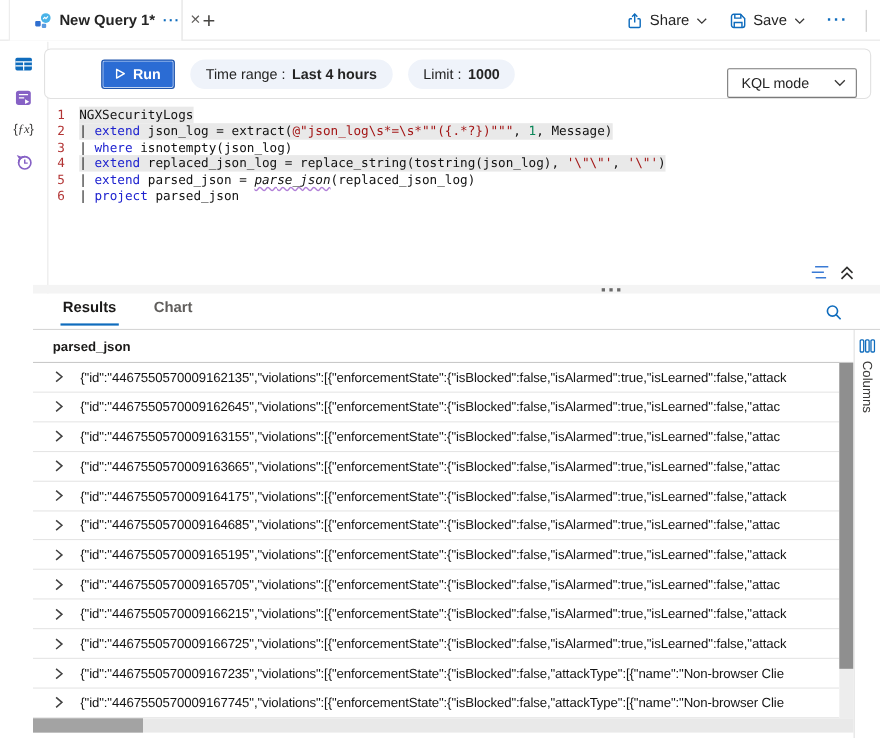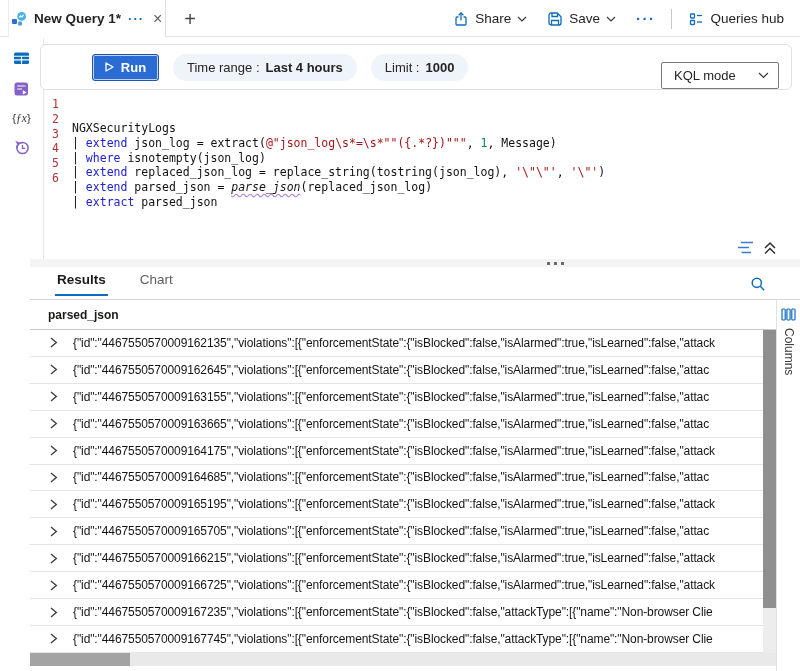--- a/index.html
+++ b/index.html
@@ -7,21 +7,21 @@
   #app {
     position: relative; width: 800px; height: 671px; background:#fff;
     font-family: "Liberation Sans", sans-serif; color:#242424; overflow:hidden;
   }
   svg { display:block; }
 
   
   .tabbar { position:absolute; top:0; left:0; right:0; height:37px; border-bottom:1px solid #e6e6e6; background:#fff; }
   .tab { position:absolute; left:8px; top:0; width:158px; height:37px; background:#fff;
          border-left:1px solid #ececec; border-right:1px solid #e0e0e0;
-         display:flex; align-items:center; padding:0 2px; gap:7px; }
+         display:flex; align-items:center; padding:0 22px; gap:7px; }
   .tab-title { font-size:13.5px; font-weight:700; color:#242424; white-space:nowrap; }
   .tab-dots { color:#0f6cbd; font-size:13px; font-weight:700; letter-spacing:1px; line-height:1; }
   .tab-close { color:#605e5c; font-size:16px; line-height:1; margin-left:2px; }
   .newtab { position:absolute; left:178px; top:7px; width:24px; height:24px; display:flex; align-items:center; justify-content:center;
             color:#484644; font-size:20px; font-weight:400; }
   .tab-actions { position:absolute; right:6px; top:0; height:37px; display:flex; align-items:center; }
   .tbtn { display:flex; align-items:center; gap:6px; padding:0 10px; height:100%; font-size:13.5px; color:#242424; cursor:default; }
   .tb-divider { width:1px; height:20px; background:#c8c8c8; margin:0 6px; }
   .more-dots { color:#0f6cbd; font-size:15px; font-weight:700; letter-spacing:1.5px; padding:0 10px; }
 
@@ -40,39 +40,39 @@
   .pill { margin-left:14px; height:27px; background:#eff3fa; border-radius:14px; display:flex; align-items:center; gap:6px;
           padding:0 14px; font-size:13px; color:#242424; white-space:nowrap; }
   .pill b { font-weight:700; }
   .mode-select { margin-left:auto; width:118px; height:27px; border:1px solid #7a7a7a; border-radius:2px; background:#fff;
                  display:flex; align-items:center; justify-content:space-between; padding:0 9px 0 12px; font-size:13px; color:#242424;margin-top:16px; }
 
   
   .editor { position:absolute; left:31px; top:97px; right:4px; height:140px; font-family:"DejaVu Sans Mono","Liberation Mono",monospace; }
   .cline { display:flex; height:14.8px; line-height:14.8px; font-size:11.5px; white-space:pre; }
   .gut { width:41px; flex:none; text-align:right; padding-right:13px; color:#b23333; }
-  .ctext { color:#111;margin-top:24px; }
+  .ctext { color:#111; }
   .ctext.hl { background:#e9e9e9; }
   .tk-k { color:#1e22cf; }
   .tk-s { color:#a31515; }
   .tk-n { color:#0a8658; }
   .tk-p { color:#111; }
   .tk-f { color:#111; text-decoration:underline; text-decoration-style:wavy; text-decoration-color:#b180d7; text-underline-offset:2px;font-style:italic; }
 
   .editor-actions { position:absolute; top:240px; right:23px; display:flex; align-items:center; gap:9px; }
 
   
   .splitter { position:absolute; top:259px; left:30px; right:0; height:8px; background:#f4f4f4; }
   .split-dots { position:absolute; left:517px; top:2.5px; display:flex; gap:4px; }
   .split-dots span { width:3px; height:3px; background:#6b6b6b; }
 
   
   .results { position:absolute; top:267px; left:30px; right:0; bottom:0; background:#fff; }
   .rtabs { height:33px; display:flex; align-items:center; padding-left:25px; border-bottom:1px solid #d6d6d6; }
-  .rtab { font-size:13.5px; color:#605e5c; padding:0 2px 8px; margin-right:30px; }
+  .rtab { font-size:13.5px; color:#605e5c; padding:0 2px 8px; margin-right:30px;font-weight:bold; }
   .rtab.active { color:#1b1a19; font-weight:700; border-bottom:2px solid #0f6cbd; margin-bottom:-1px; padding-bottom:7px; }
   .search-ic { position:absolute; right:34px; top:9px; }
 
   .grid-header { position:absolute; top:33px; left:0; right:24px; height:30px; border-bottom:1px solid #c9c9c9;
                  display:flex; align-items:center; padding-left:18px; font-size:12px; font-weight:700; color:#1b1a19; }
 
   .grid { position:absolute; top:63px; left:0; right:37px; height:323px; overflow:hidden; }
   .grow { display:flex; align-items:center; height:26.92px; border-bottom:1px solid #e5e5e5; padding-left:20px; }
   .gchev { width:23px; flex:none; }
   .gtext { white-space:nowrap; overflow:hidden; font-size:12px; color:#141414; letter-spacing:-0.1px; }
@@ -133,31 +133,20 @@
         </span>
         <span>Save</span>
         <span>
           <svg width="10" height="6" viewBox="0 0 10 6" fill="none" stroke="#3b3a39" stroke-width="1.2">
               <path d="M1 1 L5 5 L9 1"></path>
             </svg>
         </span>
       </div>
       <div class="more-dots">···</div>
       <div class="tb-divider"></div>
-      <div class="tbtn">
-        <span>
-          <svg width="16" height="16" viewBox="0 0 16 16" fill="none" stroke="#0f6cbd" stroke-width="1.3">
-            <rect x="2.5" y="3" width="4" height="4" rx="0.8"></rect>
-            <rect x="2.5" y="9.5" width="4" height="4" rx="0.8"></rect>
-            <path d="M9 4.5 H14"></path>
-            <path d="M9 11 H14"></path>
-          </svg>
-        </span>
-        <span>Queries hub</span>
-      </div>
     </div>
   </div>
 
   <div class="sidebar">
     <span>
       <svg width="17" height="16" viewBox="0 0 17 16">
         <rect x="1" y="2.5" width="15" height="11.5" rx="1.5" fill="#0f6cbd"></rect>
         <path d="M1 6.2 H16 M1 9.9 H16 M8.5 6.2 V14" stroke="#fff" stroke-width="1.1" fill="none"></path>
       </svg>
     </span>
@@ -205,21 +194,21 @@
       </span>
     </div>
   </div>
 
   <div class="editor" id="code-lines">
       <div class="cline"><span class="gut">1</span><span class="ctext hl"><span class="tk-p">NGXSecurityLogs</span></span></div>
       <div class="cline"><span class="gut">2</span><span class="ctext hl"><span class="tk-p">| </span><span class="tk-k">extend</span><span class="tk-p"> json_log = extract(</span><span class="tk-s">@"json_log\s*=\s*""({.*?})"""</span><span class="tk-p">, </span><span class="tk-n">1</span><span class="tk-p">, Message)</span></span></div>
       <div class="cline"><span class="gut">3</span><span class="ctext"><span class="tk-p">| </span><span class="tk-k">where</span><span class="tk-p"> isnotempty(json_log)</span></span></div>
       <div class="cline"><span class="gut">4</span><span class="ctext hl"><span class="tk-p">| </span><span class="tk-k">extend</span><span class="tk-p"> replaced_json_log = replace_string(tostring(json_log), </span><span class="tk-s">'\"\"'</span><span class="tk-p">, </span><span class="tk-s">'\"'</span><span class="tk-p">)</span></span></div>
       <div class="cline"><span class="gut">5</span><span class="ctext"><span class="tk-p">| </span><span class="tk-k">extend</span><span class="tk-p"> parsed_json = </span><span class="tk-f">parse_json</span><span class="tk-p">(replaced_json_log)</span></span></div>
-      <div class="cline"><span class="gut">6</span><span class="ctext"><span class="tk-p">| </span><span class="tk-k">extract</span><span class="tk-p"> parsed_json</span></span></div>
+      <div class="cline"><span class="gut">6</span><span class="ctext"><span class="tk-p">| </span><span class="tk-k">project</span><span class="tk-p"> parsed_json</span></span></div>
     </div>
 
   <div class="editor-actions">
     <span>
       <svg width="17" height="15" viewBox="0 0 17 15" fill="none" stroke="#3a7bd5" stroke-width="1.5">
         <path d="M4 2.5 H16"></path>
           <path d="M1 7.5 H12"></path>
           <path d="M4.5 12.5 H14"></path>
       </svg>
     </span>

